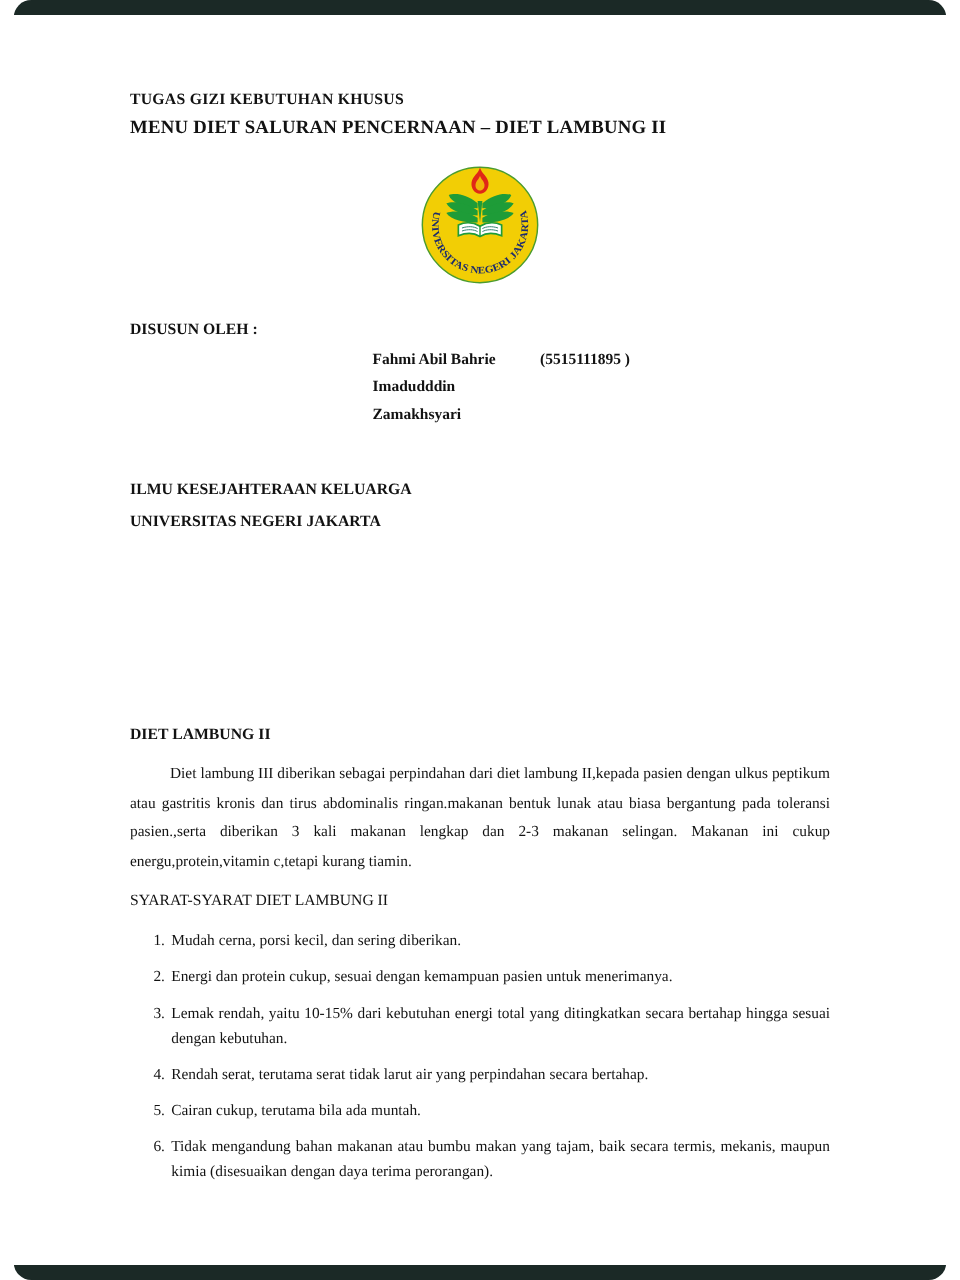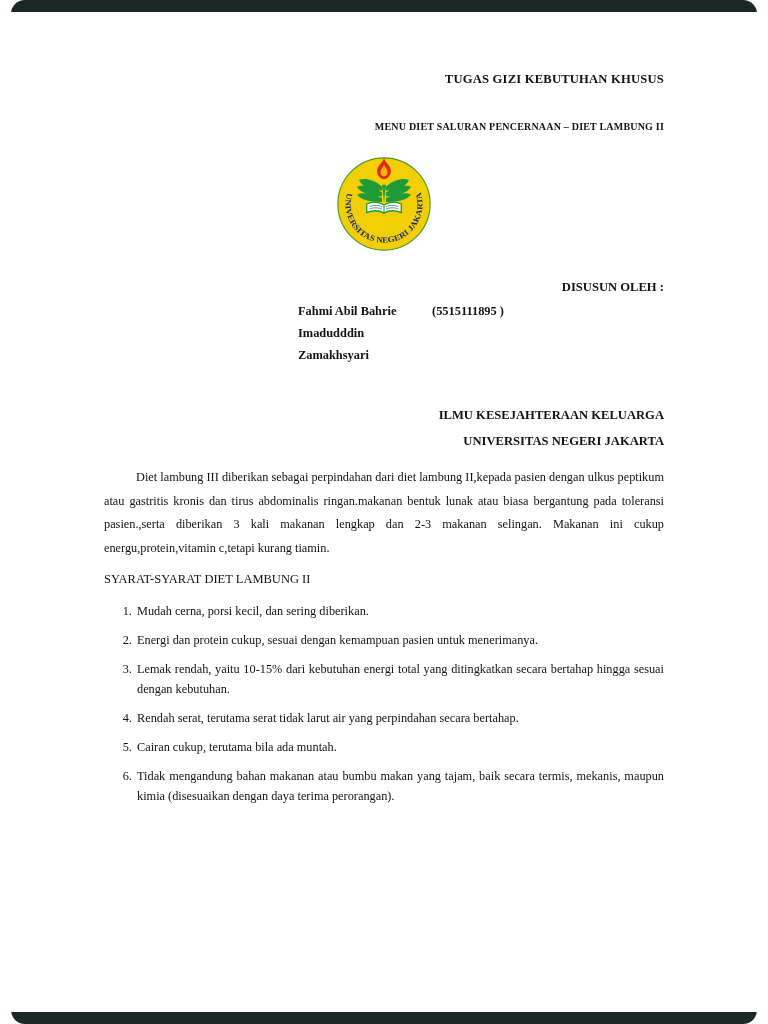--- a/index.html
+++ b/index.html
@@ -14,24 +14,24 @@
     background:#1b2926;border-radius:14px;z-index:0;
   }
   .doc-page{
     position:absolute;left:0;right:0;top:12px;bottom:12px;
     background:#ffffff;z-index:1;overflow:hidden;
   }
   .content{
     width:560px;margin:0 auto;padding-top:60px;
     font-size:12.3px;line-height:15px;
   }
-  .t-center{text-align:right;}
+  .t-center{text-align:left;}
   .bold{font-weight:bold;}
   .title1{font-size:12.6px;letter-spacing:.2px;}
-  .title2{font-size:10px;margin-top:32px;letter-spacing:.2px;}
+  .title2{font-size:15px;margin-top:8px;letter-spacing:.2px;}
   .logo-wrap{margin-top:20px;text-align:center;height:98px;}
   .logo-wrap svg{display:inline-block;}
   .disusun{margin-top:28px;font-size:12.6px;}
   .authors{
     margin-top:5px;margin-left:194px;width:250px;
     display:grid;grid-template-columns:134px auto;
     line-height:22px;font-weight:bold;font-size:12.4px;
   }
   .inst{margin-top:36px;line-height:26px;font-size:12.6px;}
   .sec-heading{margin-top:150px;font-size:12.6px;}
@@ -102,20 +102,21 @@
       <span>Fahmi Abil Bahrie</span>
       <span>(5515111895 )</span>
       <span>Imadudddin Zamakhsyari</span>
     </div>
 
     <div class="inst t-center bold">
       <div>ILMU KESEJAHTERAAN KELUARGA</div>
       <div>UNIVERSITAS NEGERI JAKARTA</div>
     </div>
 
+    <div class="sec-heading t-center bold">DIET LAMBUNG II</div>
 
     <p class="para">Diet lambung III diberikan sebagai perpindahan dari diet lambung II,kepada pasien dengan ulkus peptikum atau gastritis kronis dan tirus abdominalis ringan.makanan bentuk lunak atau biasa bergantung pada toleransi pasien.,serta diberikan 3 kali makanan lengkap dan 2-3 makanan selingan. Makanan ini cukup energu,protein,vitamin c,tetapi kurang tiamin.</p>
 
     <div class="subheading">SYARAT-SYARAT DIET LAMBUNG II</div>
 
     <ol class="req-list">
       <li>Mudah cerna, porsi kecil, dan sering diberikan.</li>
       <li>Energi dan protein cukup, sesuai dengan kemampuan pasien untuk menerimanya.</li>
       <li>Lemak rendah, yaitu 10-15% dari kebutuhan energi total yang ditingkatkan secara bertahap hingga sesuai dengan kebutuhan.</li>
       <li>Rendah serat, terutama serat tidak larut air yang perpindahan secara bertahap.</li>

